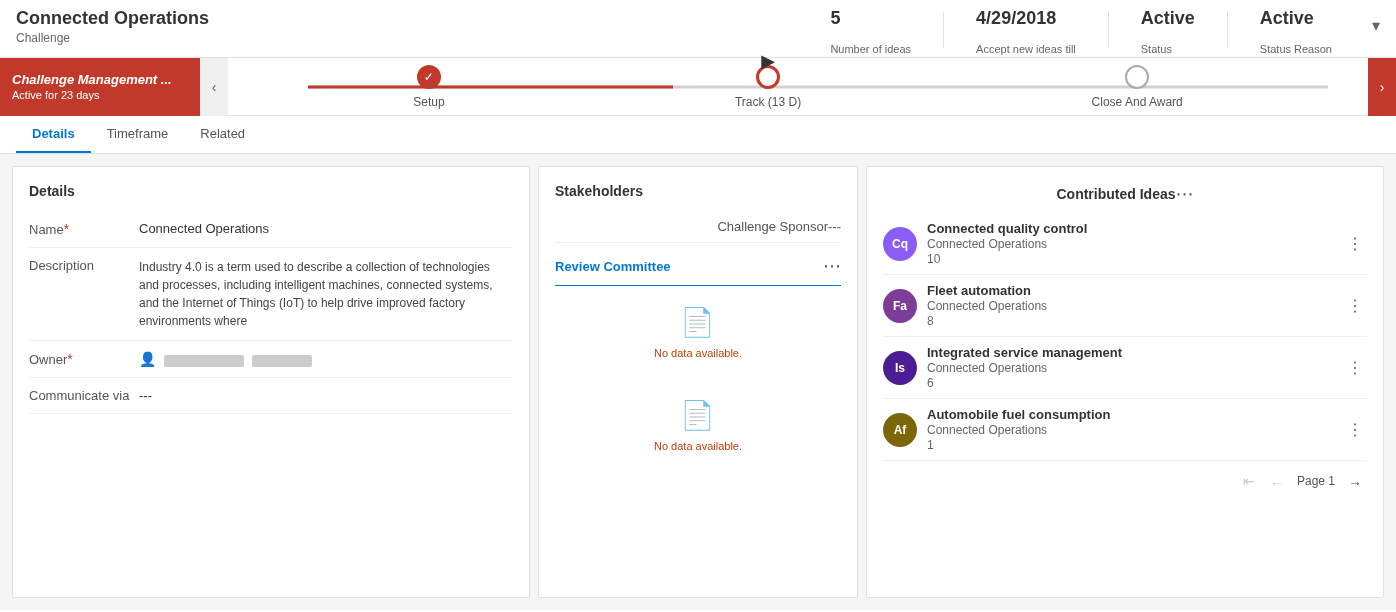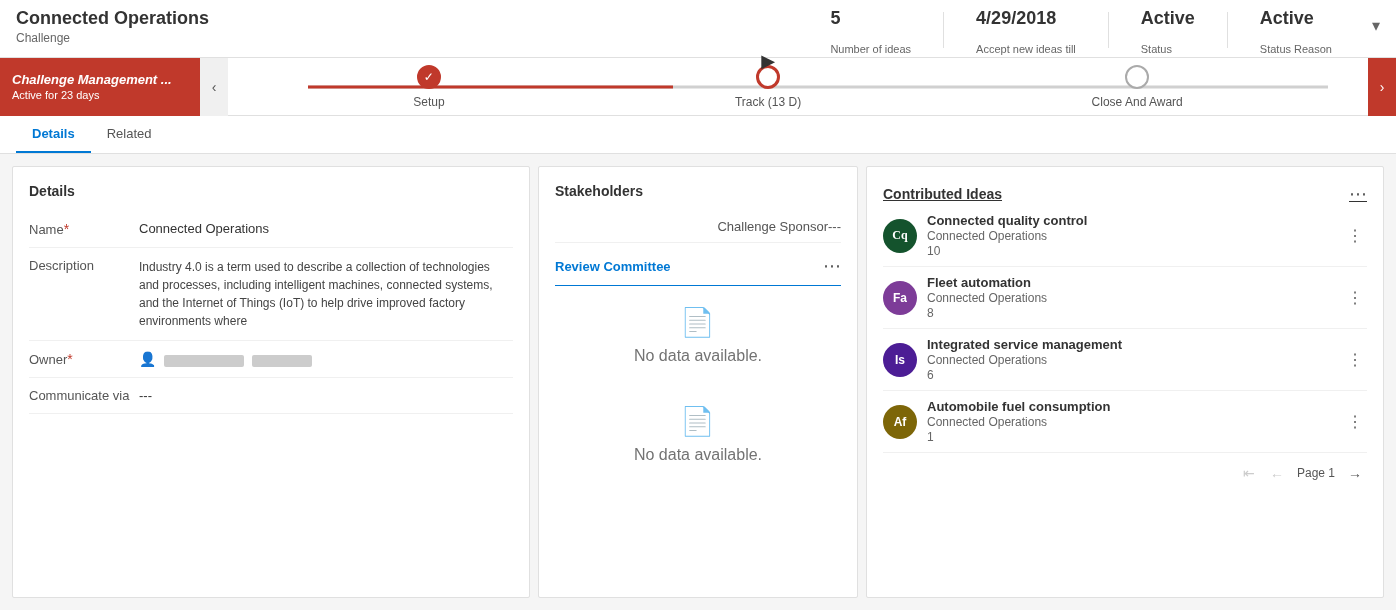--- a/index.html
+++ b/index.html
@@ -224,21 +224,21 @@
     .review-committee-title { font-size: 13px; color: #0078d4; font-weight: 600; }
     .no-data-container {
       display: flex;
       flex-direction: column;
       align-items: center;
       justify-content: center;
       padding: 20px;
       color: #888;
     }
     .no-data-icon { font-size: 28px; margin-bottom: 8px; color: #bbb; }
-    .no-data-text { font-size: 16px; color: #737373; text-align: center; }
+    .no-data-text { font-size: 11px; color: #c2410c; text-align: center; }
 
     
     .idea-row {
       display: flex;
       align-items: center;
       padding: 8px 0;
       border-bottom: 1px solid #f0f0f0;
     }
     .idea-avatar {
       width: 34px;
@@ -277,23 +277,23 @@
       color: #555;
       font-size: 14px;
       border: none;
       background: none;
     }
     .pagination-btn:disabled { color: #ccc; cursor: default; }
     .pagination-label { font-size: 12px; color: #555; padding: 0 4px; }
 
     .contributed-header-row {
       display: flex;
-      justify-content: space-between;
-      align-items: center;
-      text-decoration: underline;
+      justify-content: center;
+      align-items: center;
+      margin-bottom: 8px;
     }
     .ellipsis-btn { background: none; border: none; cursor: pointer; color: #555; font-size: 18px; }
   </style>
 </head>
 <body>
 
 <div class="header">
   <div class="header-title-block">
     <div class="header-title">Connected Operations</div>
     <div class="header-subtitle">Challenge</div>
@@ -348,20 +348,21 @@
     <div class="step">
       <div class="step-circle inactive"></div>
       <div class="step-label">Close And Award</div>
     </div>
   </div>
   <button class="nav-arrow-right">›</button>
 </div>
 
 <div class="tabs-section">
   <div class="tab active">Details</div>
+  <div class="tab">Timeframe</div>
   <div class="tab">Related</div>
 </div>
 
 <div class="main-content">
 
   <div class="panel panel-details">
     <div class="panel-title">Details</div>
 
     <div class="field-row">
       <div class="field-label">
@@ -418,21 +419,21 @@
     </div>
   </div>
 
   <div class="panel panel-contributed">
     <div class="contributed-header-row">
       <div class="panel-title" style="margin-bottom:0;">Contributed Ideas</div>
       <button class="ellipsis-btn">⋯</button>
     </div>
     <div id="ideas-list">
         <div class="idea-row">
-          <div class="idea-avatar" style="background: #14532d; font-family: Liberation Serif, serif;">Cq</div>
+          <div class="idea-avatar" style="background: #8b5cf6;">Cq</div>
           <div class="idea-info">
             <div class="idea-title">Connected quality control</div>
             <div class="idea-subtitle">Connected Operations</div>
             <div class="idea-count">10</div>
           </div>
           <div class="idea-menu">⋮</div>
         </div>
         <div class="idea-row">
           <div class="idea-avatar" style="background: rgb(125, 60, 152);">Fa</div>
           <div class="idea-info">

